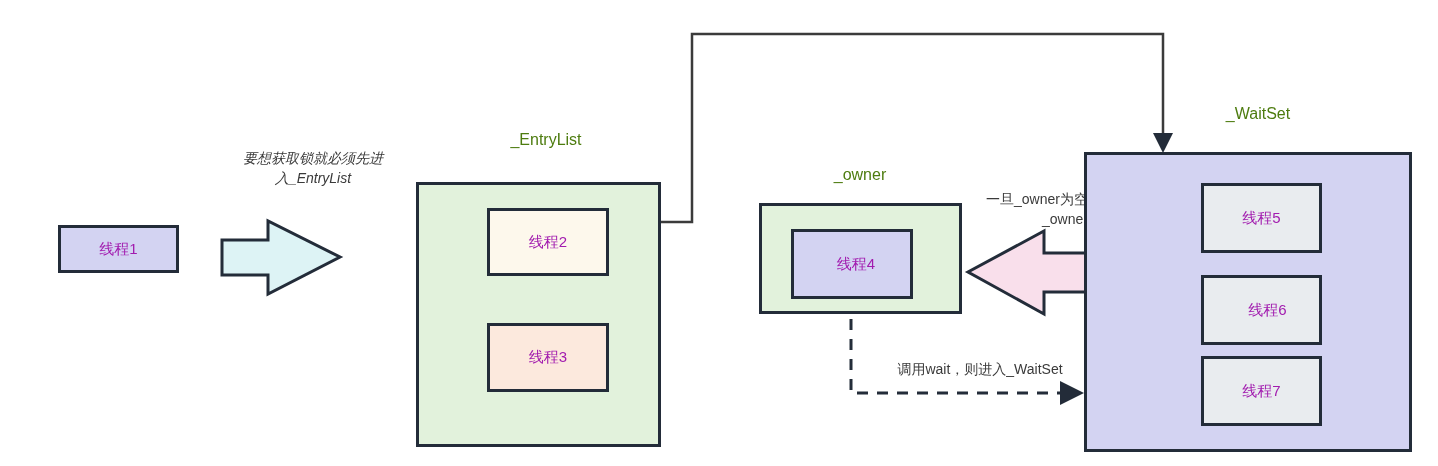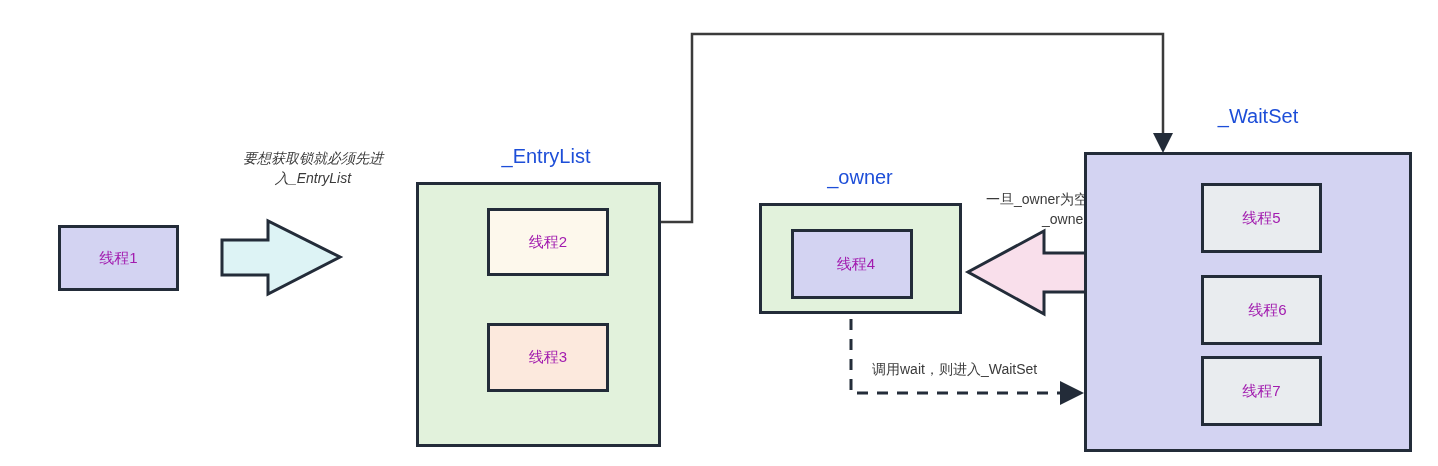--- a/index.html
+++ b/index.html
@@ -24,22 +24,22 @@
     display: flex;
     align-items: center;
     justify-content: center;
     color: #a21caf;
     font-size: 15px;
     line-height: 1.25;
     text-align: center;
   }
   .container-label {
     position: absolute;
-    color: #1d4ed8;
-    font-size: 20px;
+    color: #4d7c0f;
+    font-size: 16px;
     white-space: nowrap;
     text-align: center;
   }
   .edge-label {
     position: absolute;
     color: #3a3a3a;
     font-size: 14px;
     line-height: 1.45;
     text-align: center;
     white-space: pre-line;
@@ -73,28 +73,28 @@
 
     <polyline points="660,222 692,222 692,34 1163,34 1163,148" fill="none" stroke="#3b3b3b" stroke-width="2.5" marker-end="url(#arrowSolid)"></polyline>
 
     <polyline points="851,299 851,393 1078,393" fill="none" stroke="#232c39" stroke-width="3" stroke-dasharray="11,9" marker-end="url(#arrowSolid2)"></polyline>
 
     <polygon points="222,240 268,240 268,221 340,257 268,294 268,275 222,275" fill="#ddf3f5" stroke="#232c39" stroke-width="3" stroke-linejoin="miter"></polygon>
 
     <polygon points="1183,253 1044,253 1044,231 968,272 1044,314 1044,292 1183,292" fill="#f9dfeb" stroke="#232c39" stroke-width="3" stroke-linejoin="miter"></polygon>
   </svg>
 
-  <div class="node" style="left:58px; top:225px; width:121px; height:66px; background:#d3d3f2;">
+  <div class="node" style="left:58px; top:225px; width:121px; height:48px; background:#d3d3f2;">
     <span class="thread-label">线程1</span>
   </div>
 
   <div class="edge-label" style="left:216px; top:148px; width:194px;font-style:italic;">要想获取锁就必须先进
 入_EntryList</div>
 
-  <div class="container-label" style="left:456px; top:145px; width:180px;">_EntryList</div>
+  <div class="container-label" style="left:456px; top:131px; width:180px;">_EntryList</div>
 
   <div class="node" style="left:416px; top:182px; width:245px; height:265px; background:#e2f2dc; display:block;">
   </div>
 
   <div class="node" style="left:487px; top:208px; width:122px; height:68px; background:#fdf8ec;">
     <span class="thread-label">线程2</span>
   </div>
 
   <div class="node" style="left:487px; top:323px; width:122px; height:69px; background:#fce9dd;text-align:center;">
     <span class="thread-label">线程3</span>
@@ -105,21 +105,21 @@
   <div class="node" style="left:759px; top:203px; width:203px; height:111px; background:#e2f2dc; display:block;">
   </div>
 
   <div class="node" style="left:791px; top:229px; width:122px; height:70px; background:#d3d3f2;padding-left:8px;">
     <span class="thread-label">线程4</span>
   </div>
 
   <div class="edge-label" style="left:965px; top:189px; width:200px;">一旦_owner为空就去争抢
 _owner</div>
 
-  <div class="edge-label" style="left:872px; top:359px; width:216px; text-align:left;">调用wait，则进入_WaitSet</div>
+  <div class="edge-label" style="left:872px; top:359px; width:216px; text-align:center;">调用wait，则进入_WaitSet</div>
 
   <div class="container-label" style="left:1188px; top:105px; width:140px;">_WaitSet</div>
 
   <div class="node" style="left:1084px; top:152px; width:328px; height:300px; background:#d3d3f2; display:block;">
   </div>
 
   <div class="node" style="left:1201px; top:183px; width:121px; height:70px; background:#e9ecef;">
     <span class="thread-label">线程5</span>
   </div>
 

